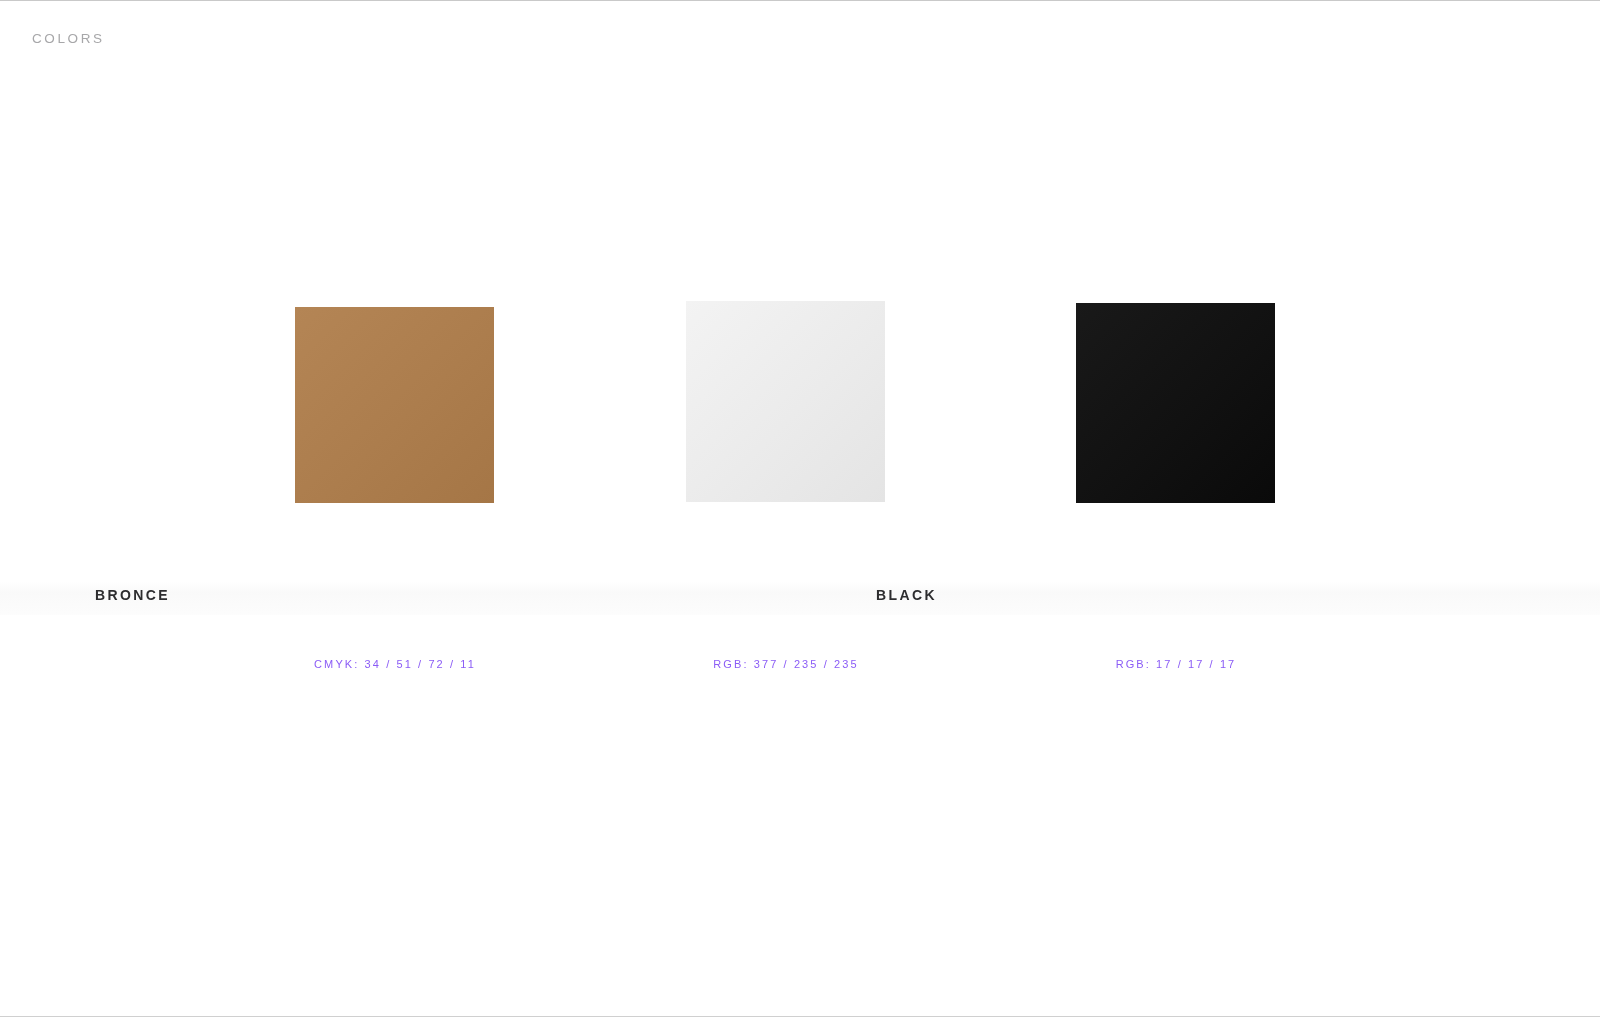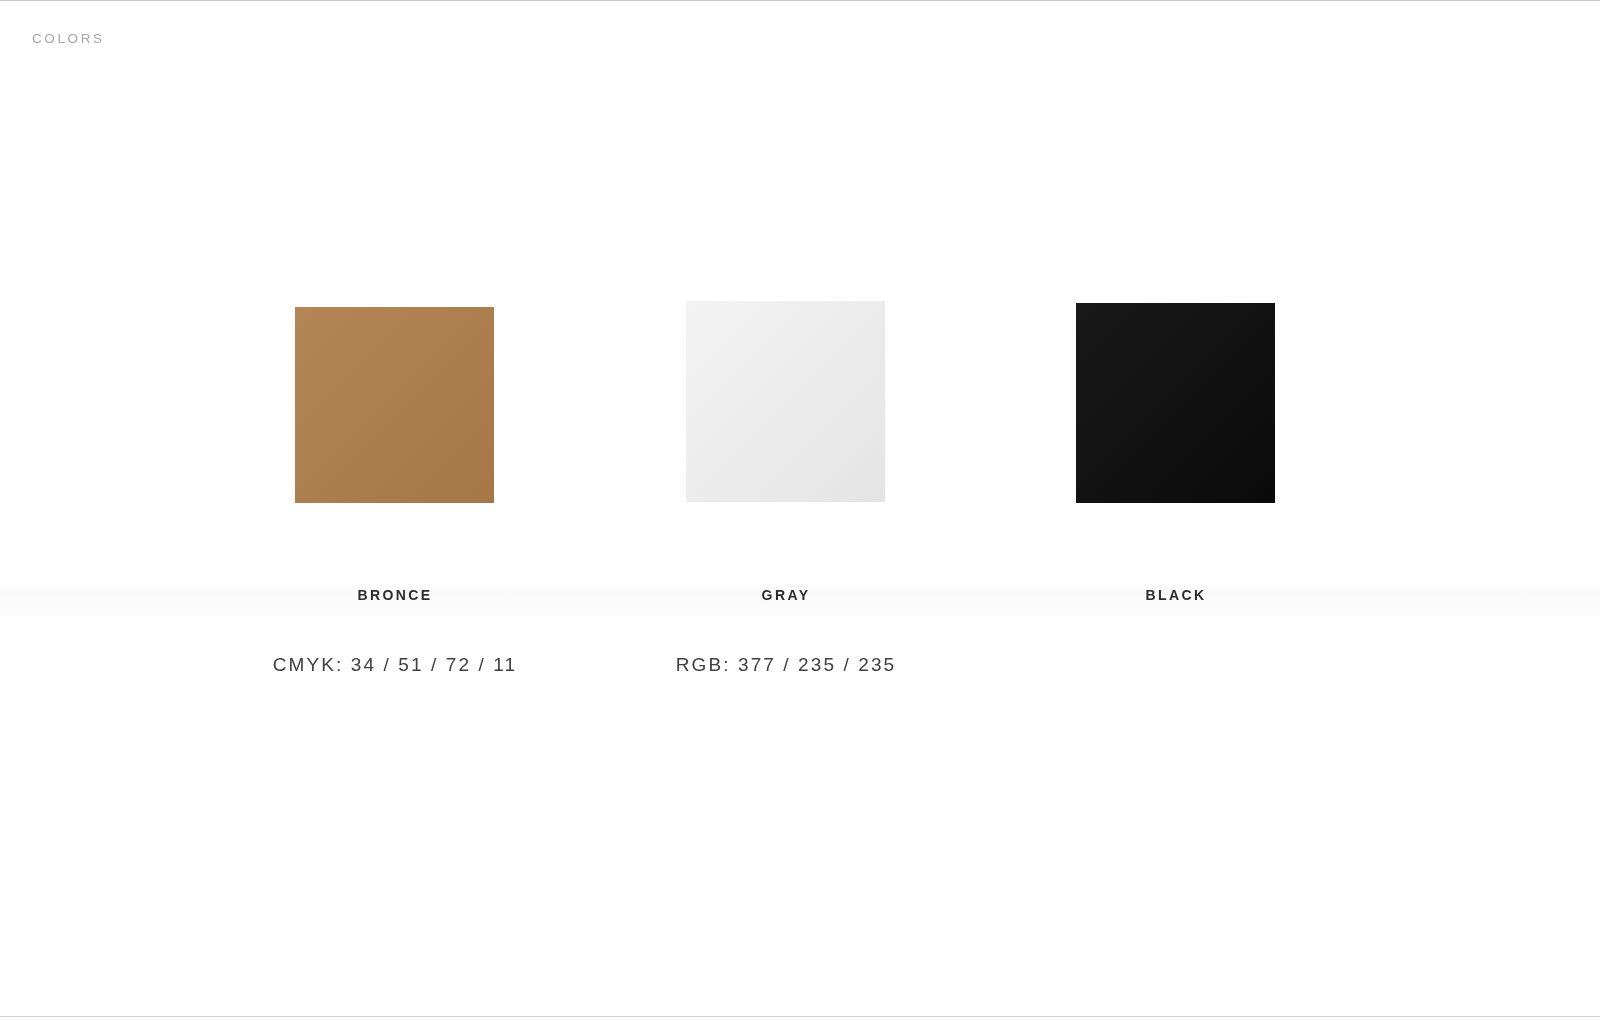--- a/index.html
+++ b/index.html
@@ -82,36 +82,36 @@
         rgba(250,250,250,0) 0%,
         rgba(249,249,249,0.9) 35%,
         rgba(250,250,250,0.55) 100%);
   }
 
   .swatch-name {
     position: absolute;
     left: -200px;
     width: 600px;
     top: 287px;
-    text-align: center;
+    text-align: left;
     font-size: 14px;
     letter-spacing: 2.4px;
     color: #2d2d2f;
     font-weight: 700;
     white-space: nowrap;
   }
 
   .swatch-specs {
     position: absolute;
     left: -200px;
     width: 600px;
     top: 352px;
     text-align: center;
-    color: #404040;
-    font-size: 19px;
+    color: #8b5cf6;
+    font-size: 11px;
     letter-spacing: 2.1px;
     line-height: 25px;
     font-weight: 400;
     white-space: nowrap;
   }
   .spec-line { display: block; }
 </style>
 </head>
 <body>
 
@@ -128,30 +128,30 @@
     <div class="swatch-col col-0">
       <div class="swatch-chip" id="chip-0" style="background: linear-gradient(135deg, rgb(180, 133, 85) 0%, rgb(172, 125, 77) 55%, rgb(165, 118, 70) 100%);"></div>
       <div class="swatch-name">BRONCE</div>
       <div class="swatch-specs">
         <span class="spec-line">CMYK: 34 / 51 / 72 / 11</span>
       </div>
     </div>
 
     <div class="swatch-col col-1">
       <div class="swatch-chip" id="chip-1" style="background: linear-gradient(135deg, rgb(243, 243, 243) 0%, rgb(235, 235, 235) 55%, rgb(228, 228, 228) 100%);"></div>
-      <div class="swatch-name">GRAY</div>
       <div class="swatch-specs">
         <span class="spec-line">RGB: 377 / 235 / 235</span>
       </div>
     </div>
 
     <div class="swatch-col col-2">
       <div class="swatch-chip" id="chip-2" style="background: linear-gradient(135deg, rgb(25, 25, 25) 0%, rgb(17, 17, 17) 55%, rgb(10, 10, 10) 100%);"></div>
       <div class="swatch-name">BLACK</div>
       <div class="swatch-specs">
+        <span class="spec-line">RGB: 17 / 17 / 17</span>
       </div>
     </div>
 
   </div>
 
   <div class="page-rule bottom"></div>
 
 </div>
 
 </body></html>

